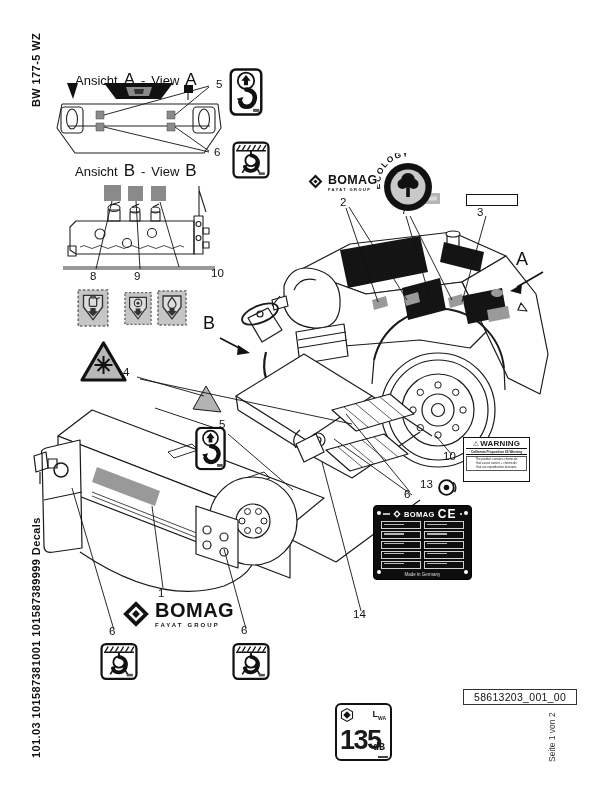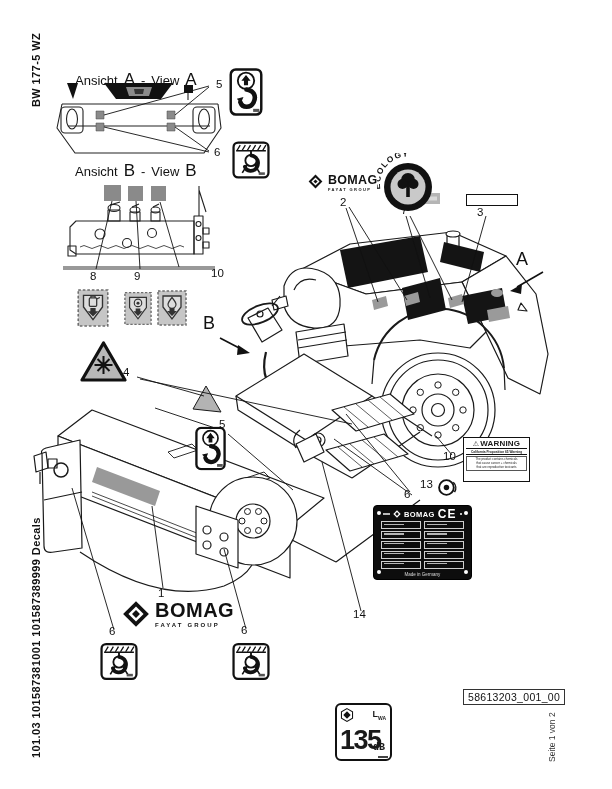--- a/index.html
+++ b/index.html
@@ -11,21 +11,21 @@
   .heading .big{font-size:17px;font-weight:400;}
   .co{position:absolute;font-size:11.5px;color:#111;line-height:1;}
   .dirletter{position:absolute;font-size:18px;color:#111;line-height:1;}
   .logo-row{display:flex;align-items:flex-start;gap:5px;}
   .logo-text{display:flex;flex-direction:column;line-height:1;}
   .brand-big{font-weight:900;font-size:20px;letter-spacing:.5px;color:#111;}
   .group-big{font-weight:bold;font-size:6px;letter-spacing:2.1px;margin-top:2px;color:#111;}
   .brand-sm{font-weight:900;font-size:12.5px;letter-spacing:.3px;color:#111;}
   .group-sm{font-weight:bold;font-size:4px;letter-spacing:1.4px;margin-top:1px;color:#111;}
   .blankdecal{width:50px;height:10px;border:1.2px solid #111;background:#fff;}
-  .docbox{border:1px solid #333;padding:1px 4px;font-size:10.5px;letter-spacing:.3px;color:#111;background:#fff;}
+  .docbox{border:1px solid #333;padding:1px 10px;font-size:10.5px;letter-spacing:.3px;color:#111;background:#fff;}
   .seite{writing-mode:vertical-rl;transform:rotate(180deg);font-size:8.5px;color:#333;}
   
   .noise{width:57px;height:58px;border:2.5px solid #111;border-radius:6px;background:#fff;position:relative;box-sizing:border-box;}
   .noise .lwa{position:absolute;right:4px;top:4px;font-weight:900;font-size:9px;}
   .noise .lwa sub{font-size:5px;font-weight:900;}
   .noise .val{position:absolute;left:3px;bottom:5px;font-weight:900;font-size:27px;letter-spacing:-1.5px;line-height:1;}
   .noise .unit{position:absolute;right:5px;bottom:6px;font-weight:900;font-size:10px;font-family:Liberation Mono, monospace;}
   .noise .pbar{position:absolute;right:2px;bottom:1px;width:10px;height:2.5px;background:#444;}
   
   .prop{width:67px;height:45px;border:1.3px solid #111;background:#fff;box-sizing:border-box;padding:1px 2px;}

